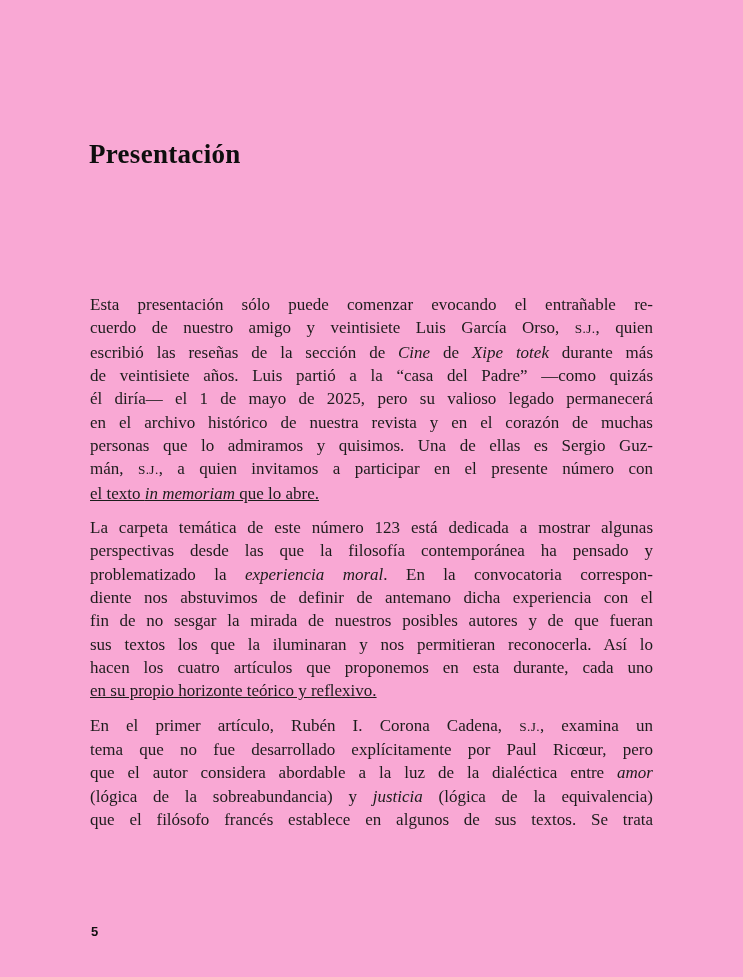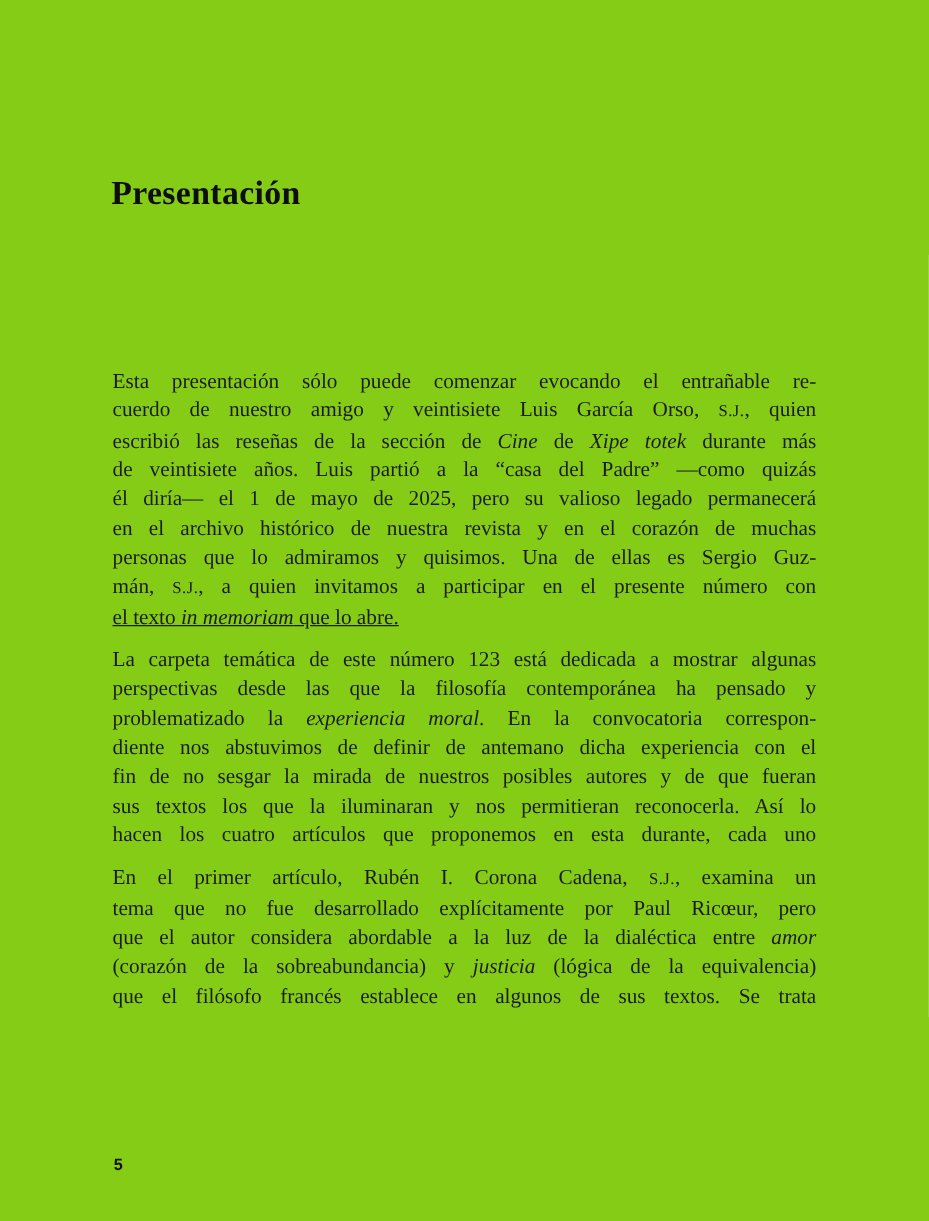--- a/index.html
+++ b/index.html
@@ -11,21 +11,21 @@
     height: 977px;
     background: #ffffff;
     position: relative;
     overflow: hidden;
     font-family: "Liberation Serif", serif;
     color: #1c1c1c;
   }
   .page {
     position: absolute;
     inset: 0;
-    background: #84cc16;
+    background: #f9a8d4;
   }
   .title {
     position: absolute;
     left: 89px;
     top: 123px;
     font-family: "Liberation Serif", serif;
     font-size: 27px;
     font-weight: 700;
     line-height: 1;
     letter-spacing: 0.3px;
@@ -89,24 +89,25 @@
         <div class="line last-left"><span>el texto </span><span class="seg-i">in memoriam</span><span> que lo abre.</span></div>
       </div>
       <div class="para">
         <div class="line"><span>La carpeta temática de este número 123 está dedicada a mostrar algunas</span></div>
         <div class="line"><span>perspectivas desde las que la filosofía contemporánea ha pensado y</span></div>
         <div class="line"><span>problematizado la </span><span class="seg-i">experiencia moral</span><span>. En la convocatoria correspon-</span></div>
         <div class="line"><span>diente nos abstuvimos de definir de antemano dicha experiencia con el</span></div>
         <div class="line"><span>fin de no sesgar la mirada de nuestros posibles autores y de que fueran</span></div>
         <div class="line"><span>sus textos los que la iluminaran y nos permitieran reconocerla. Así lo</span></div>
         <div class="line"><span>hacen los cuatro artículos que proponemos en esta durante, cada uno</span></div>
+        <div class="line last-left"><span>en su propio horizonte teórico y reflexivo.</span></div>
       </div>
       <div class="para">
         <div class="line"><span>En el primer artículo, Rubén I. Corona Cadena, </span><span class="seg-sc">S.J.</span><span>, examina un</span></div>
         <div class="line"><span>tema que no fue desarrollado explícitamente por Paul Ricœur, pero</span></div>
         <div class="line"><span>que el autor considera abordable a la luz de la dialéctica entre </span><span class="seg-i">amor</span></div>
-        <div class="line"><span>(corazón de la sobreabundancia) y </span><span class="seg-i">justicia</span><span> (lógica de la equivalencia)</span></div>
+        <div class="line"><span>(lógica de la sobreabundancia) y </span><span class="seg-i">justicia</span><span> (lógica de la equivalencia)</span></div>
         <div class="line"><span>que el filósofo francés establece en algunos de sus textos. Se trata</span></div>
       </div>
     </div>
 
   <div class="page-number">5</div>
 </div>
 
 </body></html>

